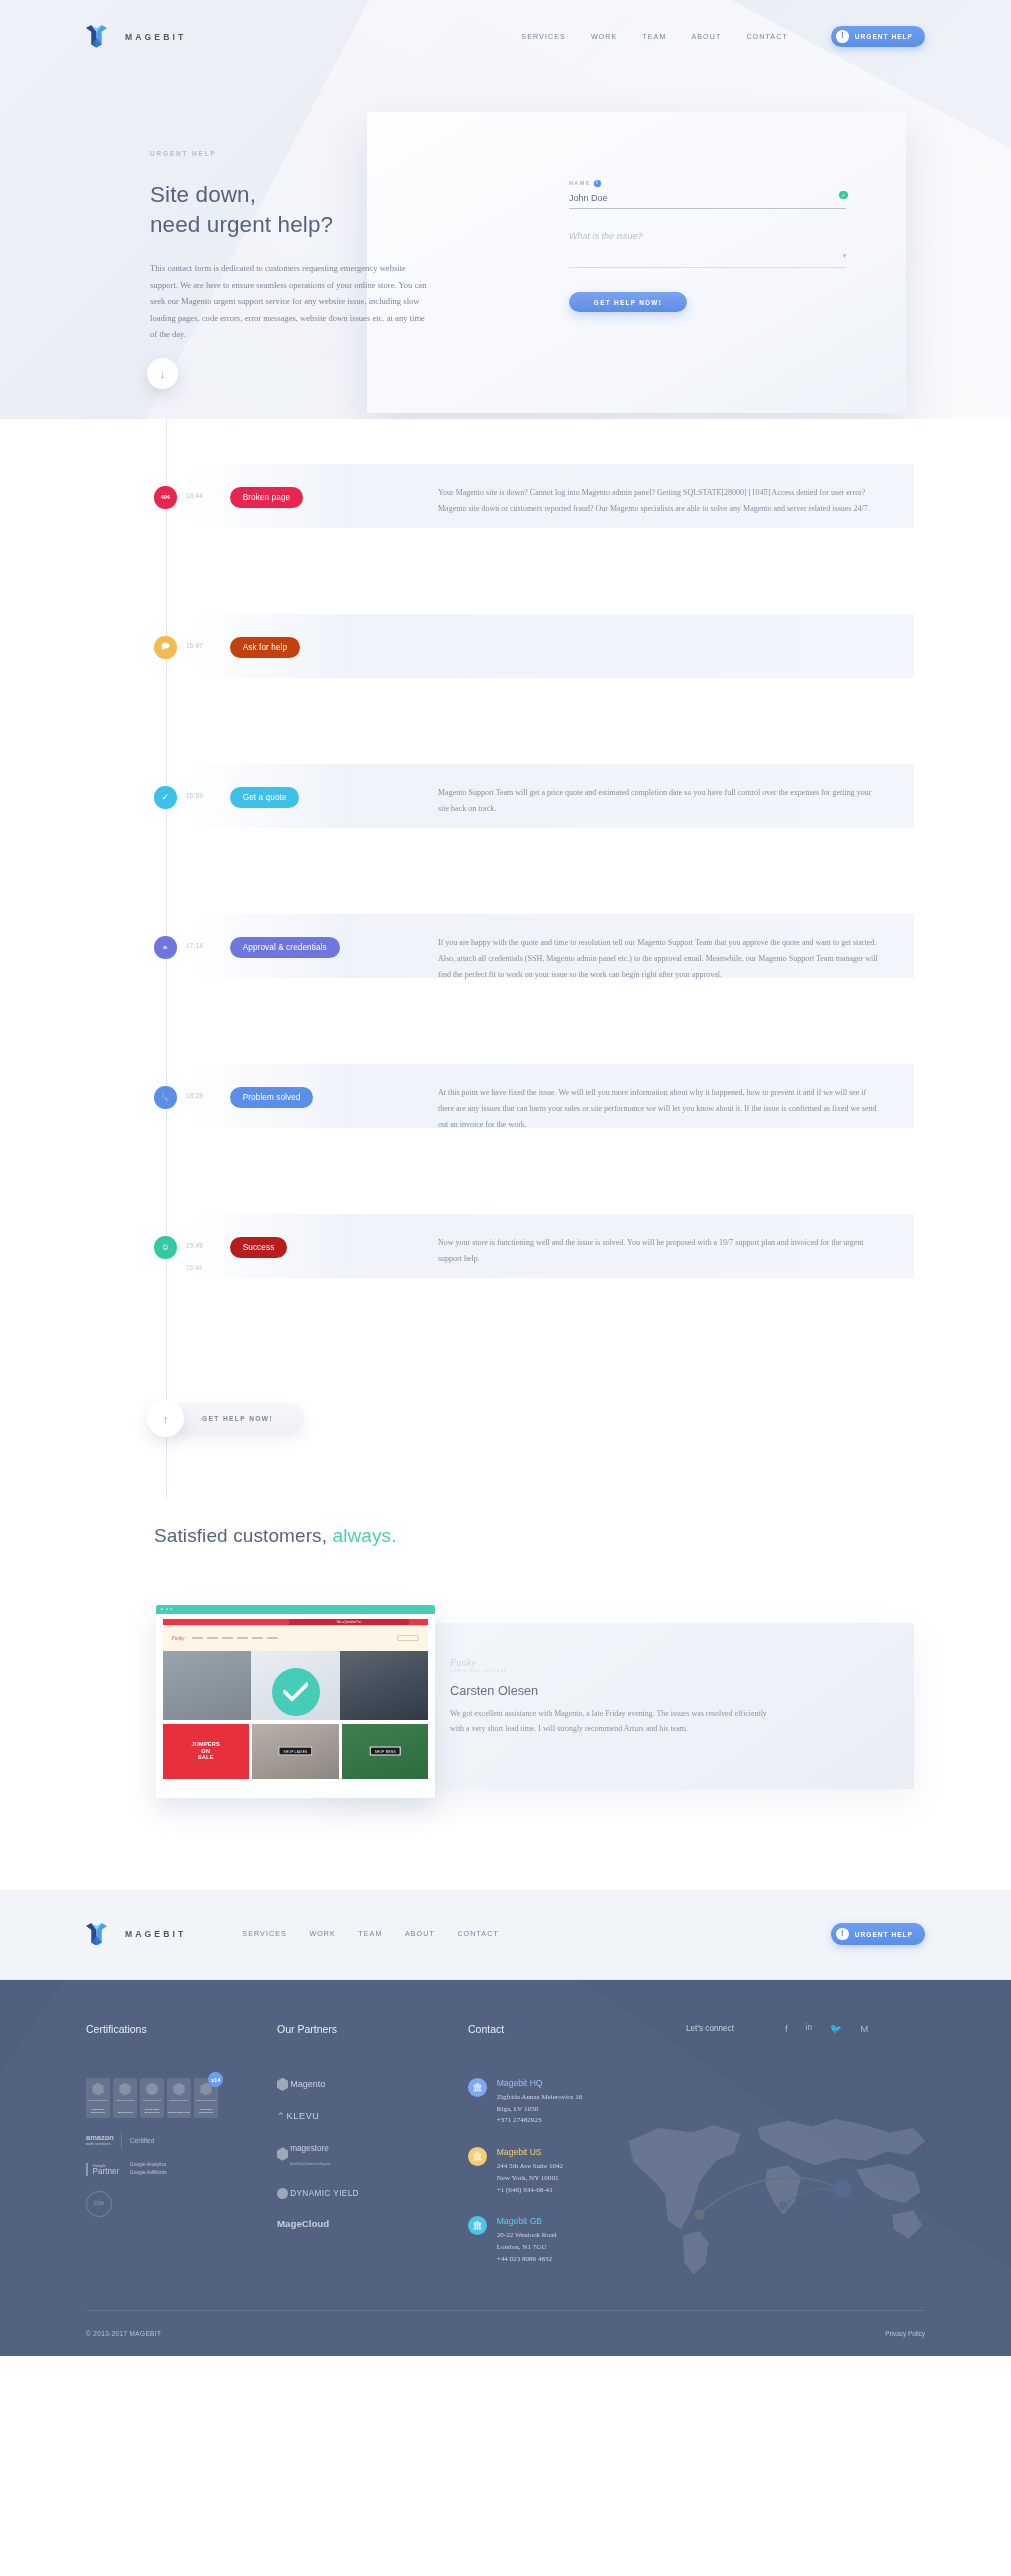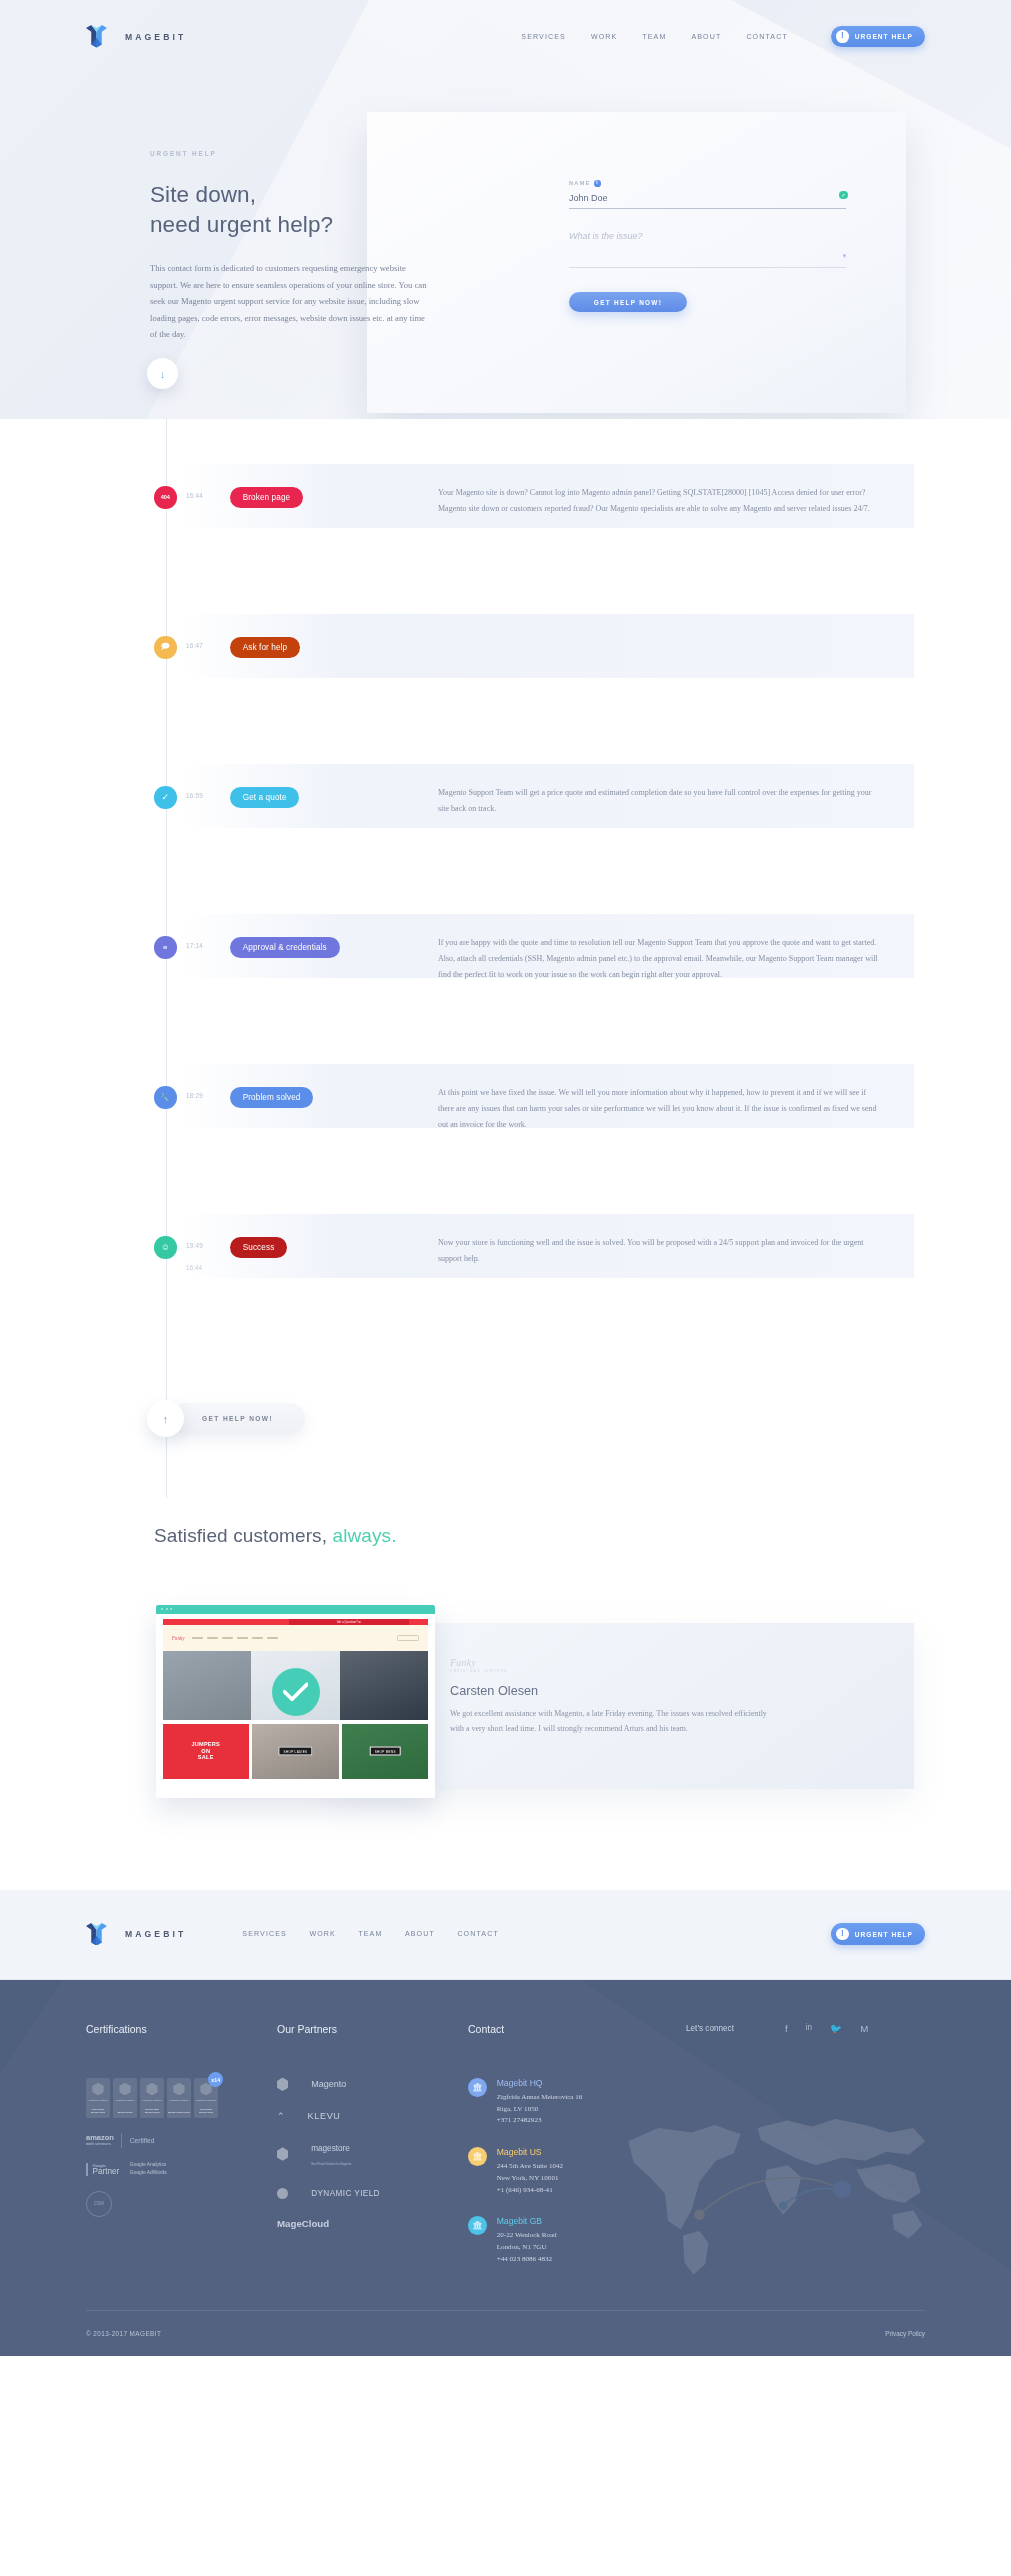--- a/index.html
+++ b/index.html
@@ -314,21 +314,21 @@
   .goog-row { display: flex; align-items: center; gap: 10.5px; margin-top: 13.5px; opacity: .72; }
   .goog-left { border-left: 2.2px solid rgba(255,255,255,.5); padding-left: 4.5px; }
   .goog-left .s { font-size: 4.1px; color: #dfe5f0; display: block; }
   .goog-left .b { font-size: 8.2px; color: #eef1f7; display: block; line-height: 1; }
   .goog-right span { display: block; font-size: 4.9px; color: #dbe1ee; line-height: 1.7; }
   .csm {
     width: 25.5px; height: 25.5px; border-radius: 50%; border: 0.7px solid rgba(255,255,255,.35);
     margin-top: 13.5px; display: flex; align-items: center; justify-content: center;
     font-size: 4.5px; color: rgba(255,255,255,.6); opacity: .6;
   }
-  .partners .p-item { display: flex; align-items: center; gap: 23px; margin-bottom: 19.5px; opacity: .8; }
+  .partners .p-item { display: flex; align-items: center; gap: 2px; margin-bottom: 19.5px; opacity: .8; }
   .p-mage-hex {
     width: 11.2px; height: 13.5px; background: rgba(255,255,255,.55);
     clip-path: polygon(50% 0%, 100% 25%, 100% 75%, 50% 100%, 0% 75%, 0% 25%);
   }
   .p-name { font-size: 9px; color: #e2e8f3; font-weight: 300; }
   .p-name.small { font-size: 8.2px; }
   .p-name.bold { font-weight: 700; font-size: 9.7px; }
   .p-sub { font-size: 2.8px; color: #bcc6d8; }
   .contact-col { width: 225px; }
   .c-item { display: flex; gap: 9.7px; margin-bottom: 19.5px; }
@@ -466,21 +466,21 @@
       <div class="tl-text">At this point we have fixed the issue. We will tell you more information about why it happened, how to prevent it and if we will see if there are any issues that can harm your sales or site performance we will let you know about it. If the issue is confirmed as fixed we send out an invoice for the work.</div>
     </div>
 
     <div class="tl-item">
       <div class="tl-bg"></div>
       <div class="tl-node" style="background:#34c9a3">
           <span style="font-size:9px">☺</span>
         </div>
       <div class="tl-time">19:49</div>
       <button class="tl-badge" style="background:#b91c1c">Success</button>
-      <div class="tl-text">Now your store is functioning well and the issue is solved. You will be proposed with a 24/5 support plan and invoiced for the urgent support help.</div>
+      <div class="tl-text">Now your store is functioning well and the issue is solved. You will be proposed with a 19/7 support plan and invoiced for the urgent support help.</div>
     </div>
 
     <div class="tl-endtime">16:44</div>
 
     <div class="gethelp-row">
       <div class="gethelp-pill">GET HELP NOW!</div>
       <div class="gethelp-circle">
         <span>↑</span>
       </div>
     </div>

